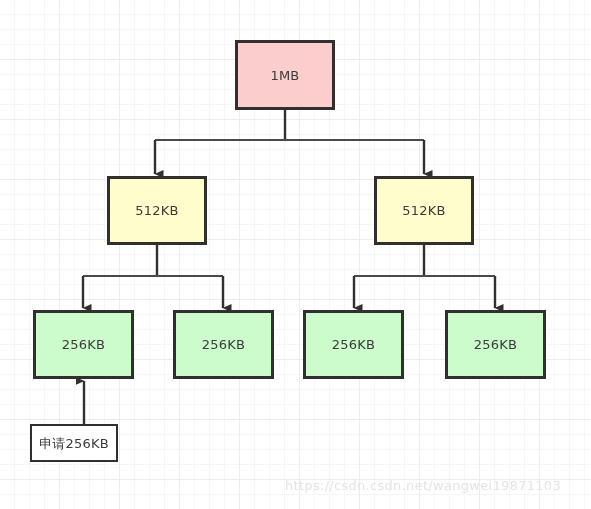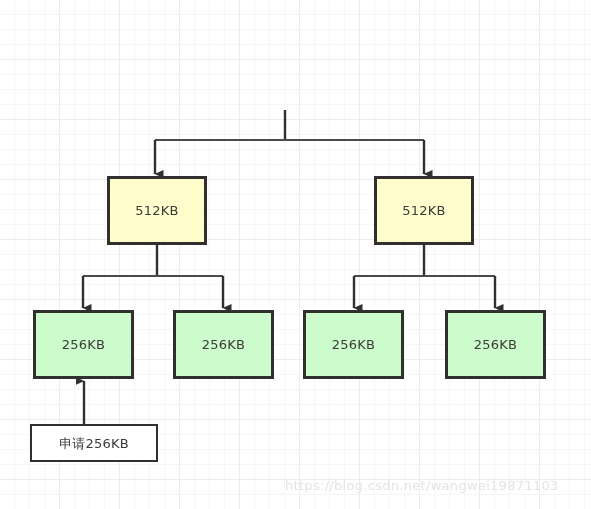--- a/index.html
+++ b/index.html
@@ -71,21 +71,21 @@
     background: #ccfccc;
     text-align: right;
   }
   .leaf-1 { left: 33px; }
   .leaf-2 { left: 173px; }
   .leaf-3 { left: 303px; }
   .leaf-4 { left: 445px; }
   .node-request {
     left: 30px;
     top: 424px;
-    width: 128px;
+    width: 88px;
     height: 38px;
     background: #ffffff;
     border-width: 2px;
     font-size: 13px;
   }
   .watermark {
     position: absolute;
     left: 285px;
     top: 478px;
     font-size: 13px;
@@ -124,20 +124,23 @@
     <path d="M223,276 L223,308" stroke="#322f2f" stroke-width="2.4" fill="none" marker-end="url(#arrow-down)"></path>
 
     <path d="M424,245 L424,276" stroke="#322f2f" stroke-width="2.4" fill="none"></path>
     <path d="M354,276 L495,276" stroke="#4a4a4a" stroke-width="2.2" fill="none"></path>
     <path d="M354,276 L354,308" stroke="#322f2f" stroke-width="2.4" fill="none" marker-end="url(#arrow-down)"></path>
     <path d="M495,276 L495,308" stroke="#322f2f" stroke-width="2.4" fill="none" marker-end="url(#arrow-down)"></path>
 
     <path d="M84,424 L84,381" stroke="#322f2f" stroke-width="2.4" fill="none" marker-end="url(#arrow-up)"></path>
   </svg>
 
+  <div class="node node-root">
+    <span>1MB</span>
+  </div>
 
   <div class="node node-mid-left">
     <span>512KB</span>
   </div>
 
   <div class="node node-mid-right">
     <span>512KB</span>
   </div>
 
   <div class="node node-leaf leaf-1">
@@ -153,15 +156,15 @@
   </div>
 
   <div class="node node-leaf leaf-4">
     <span>256KB</span>
   </div>
 
   <div class="node node-request">
     <span>申请256KB</span>
   </div>
 
-  <div class="watermark">https://blog.csdn.net/wangwei19871103</div>
+  <div class="watermark">https://csdn.csdn.net/wangwei19871103</div>
 
 </div>
 
 </body></html>

